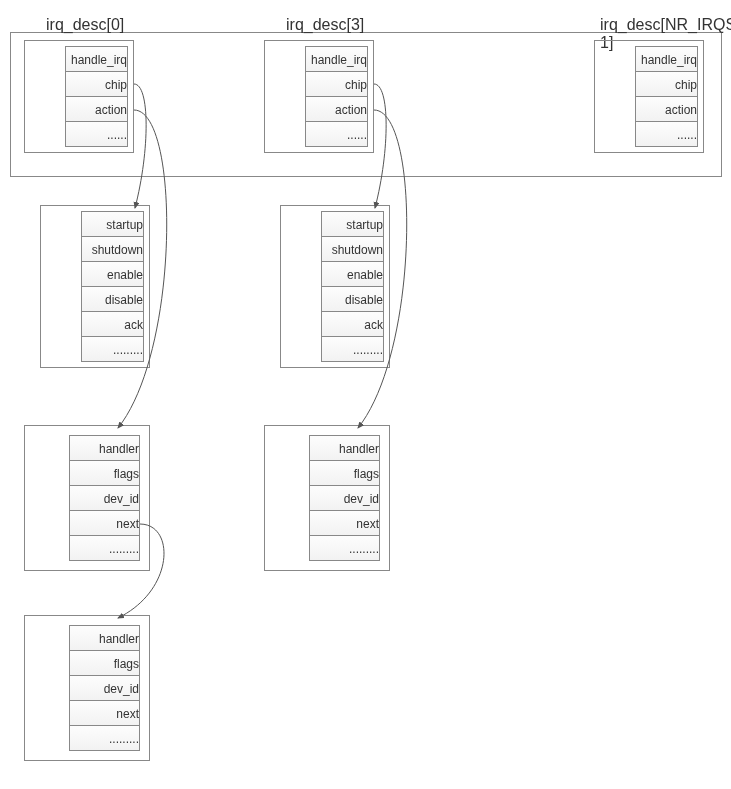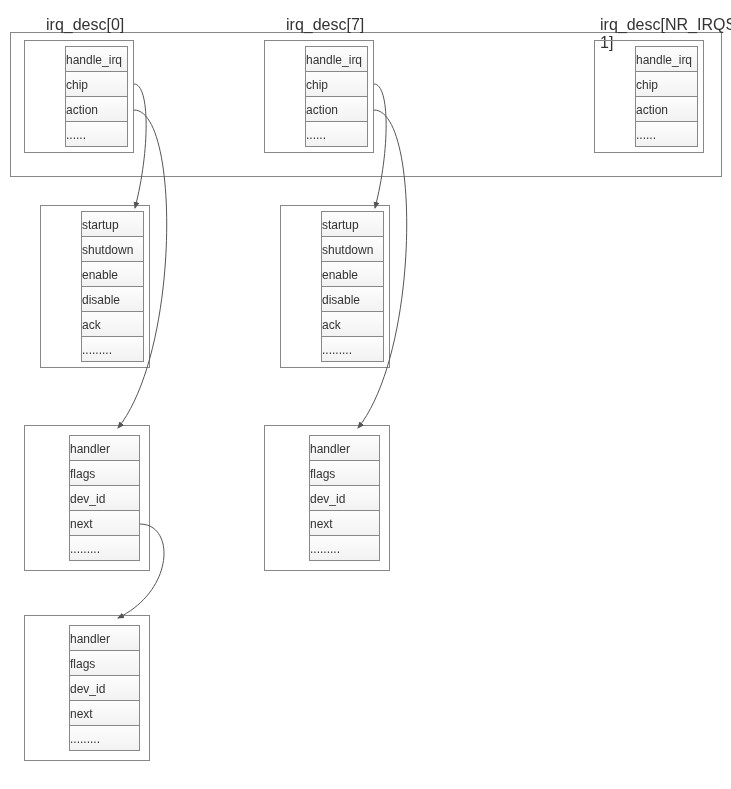--- a/index.html
+++ b/index.html
@@ -26,21 +26,21 @@
   }
   .label {
     position: absolute;
     font-size: 16px;
   }
   .cell {
     border: 1px solid #888;
     background: linear-gradient(#fdfdfd, #f2f2f2);
     height: 26px;
     line-height: 26px;
-    text-align: left;
+    text-align: right;
     box-sizing: border-box;
     margin-top: -1px;
     margin-left: 35px;
   }
   .cell:first-child {
     margin-top: 0;
   }
   svg.arrows {
     position: absolute;
     left: 0;
@@ -49,21 +49,21 @@
     height: 789px;
     pointer-events: none;
   }
 </style>
 </head>
 <body>
 
 <div class="outer-box" style="left:10px; top:32px; width:712px; height:145px;"></div>
 
 <div class="label" style="left:46px; top:16px;">irq_desc[0]</div>
-<div class="label" style="left:286px; top:16px;">irq_desc[7]</div>
+<div class="label" style="left:286px; top:16px;">irq_desc[3]</div>
 <div class="label" style="left:564px; top:16px;padding-left:36px;">irq_desc[NR_IRQS-1]</div>
 
 <div class="struct-box" style="left:24px; top:40px; width:110px;">
   <div class="cell">handle_irq</div>
   <div class="cell">chip</div>
   <div class="cell">action</div>
   <div class="cell">......</div>
 </div>
 
 <div class="struct-box" style="left:264px; top:40px; width:110px;">

